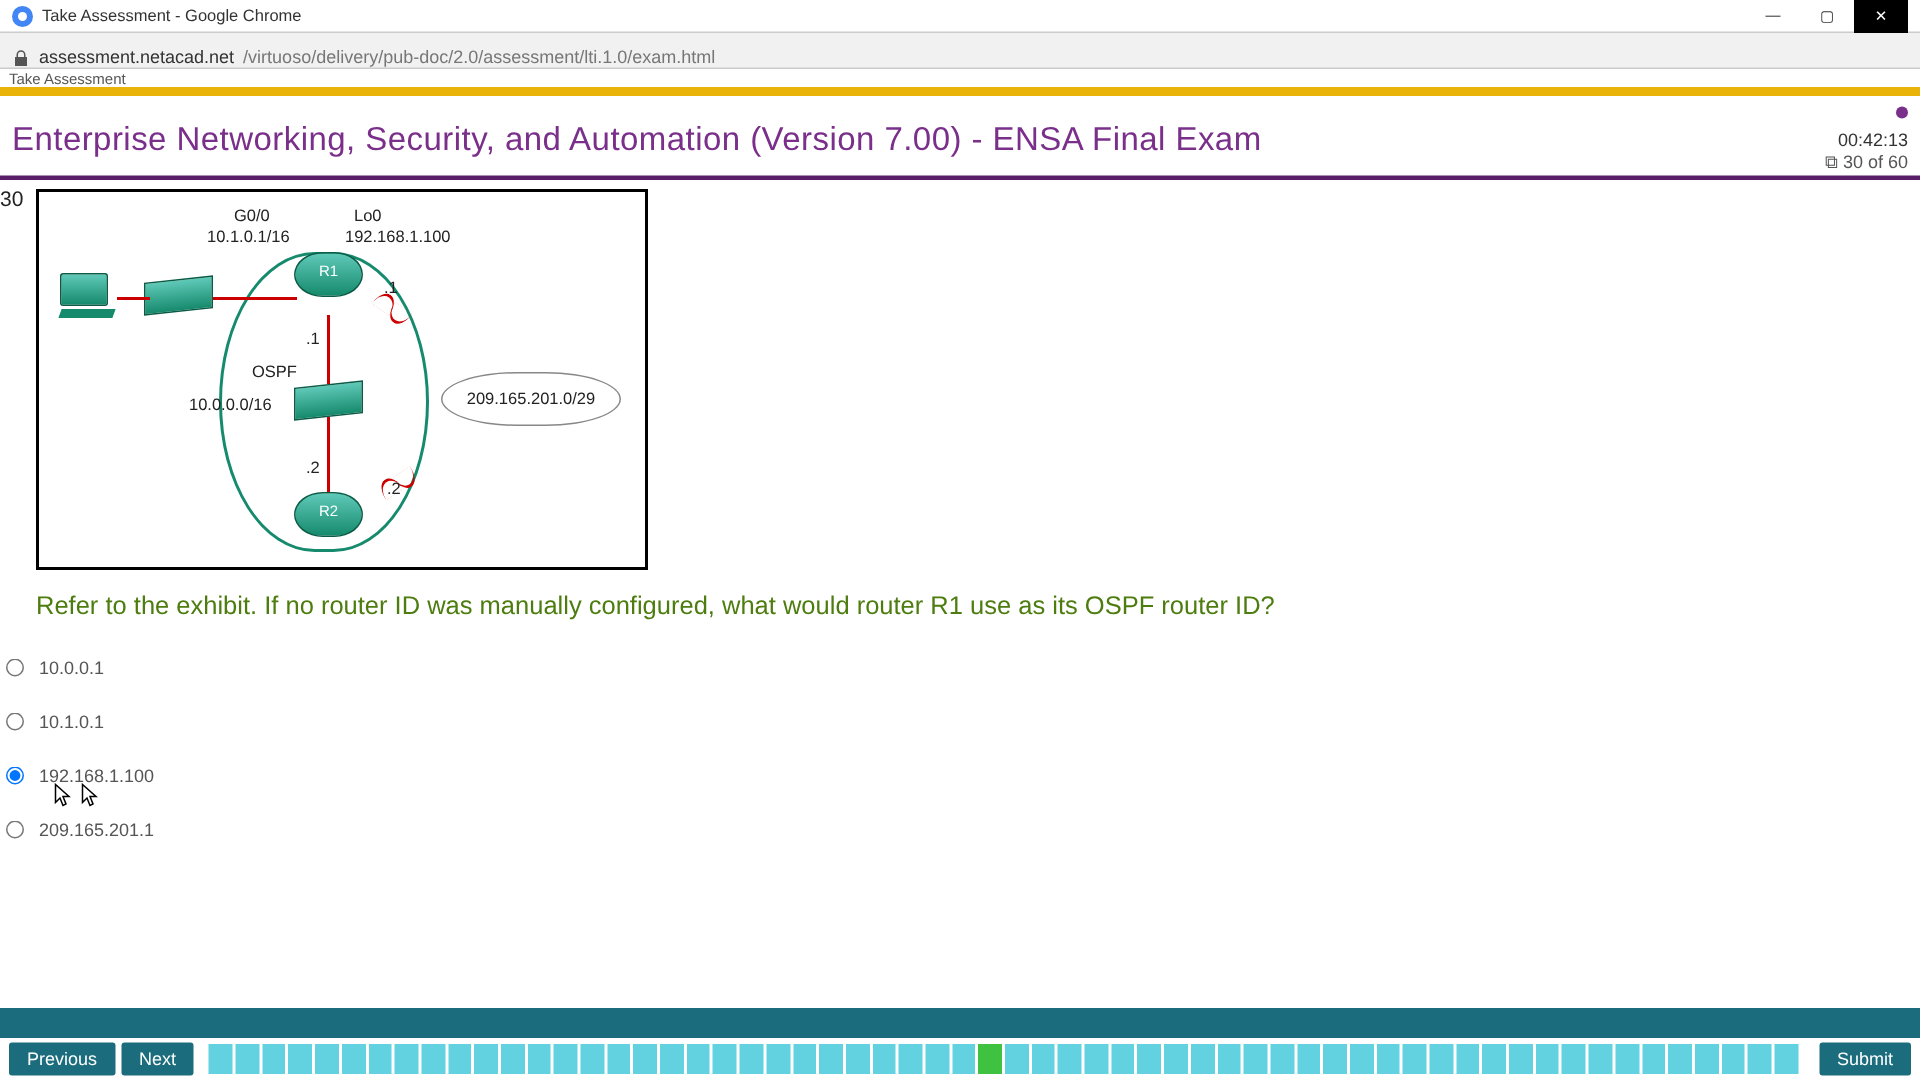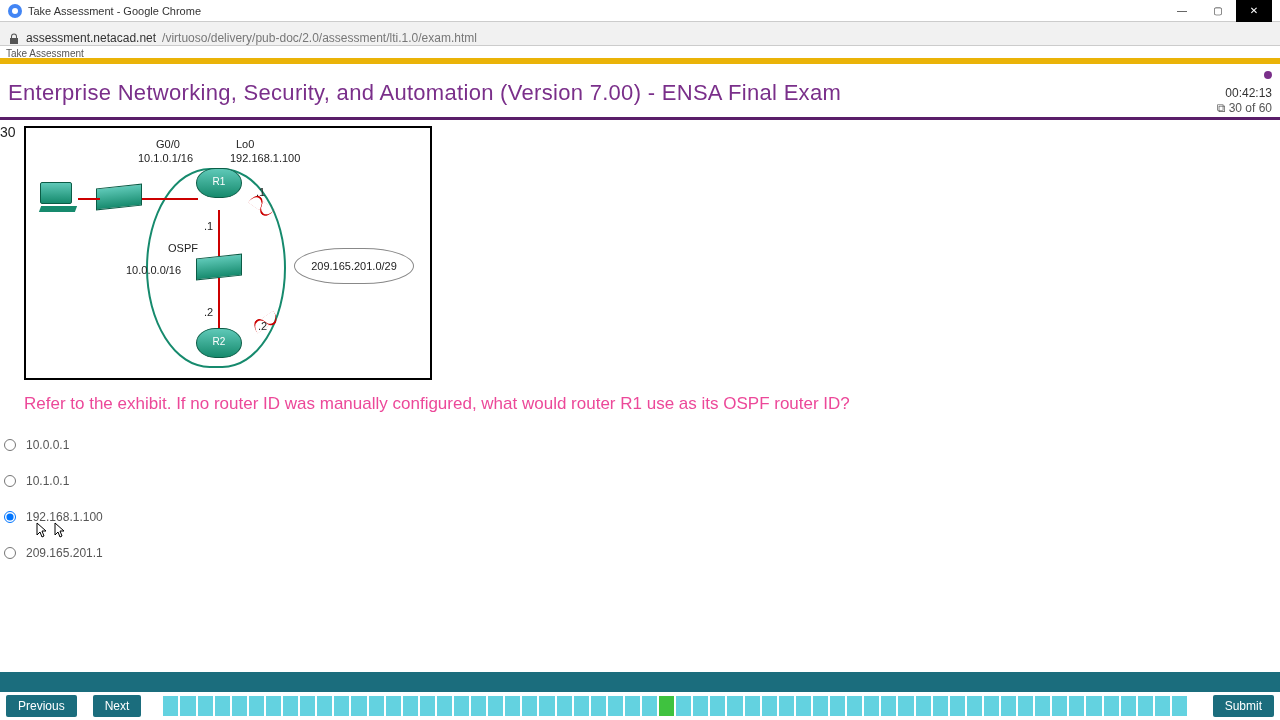--- a/index.html
+++ b/index.html
@@ -24,33 +24,33 @@
 .exam-timer .dot{width:8px;height:8px;background:#7a2f8a;border-radius:50%;display:inline-block;margin-bottom:2px;}
 .exam-timer .prog{color:#555;}
 
 .purple-divider { height:3px; background:#5a1e69; }
 
 .content { flex:1; padding:6px 4px 4px 0; overflow:hidden; position:relative; }
 .qnum { font-size:14px; color:#222; position:absolute; left:0; top:4px; }
 
 .exhibit { margin-left:24px; width:408px; height:254px; border:2px solid #000; position:relative; background:#fff; }
 
-.question-text { margin:14px 0 18px 24px; font-size:17px; color:#ec4899; }
+.question-text { margin:14px 0 18px 24px; font-size:17px; color:#4d7c0f; }
 
 .options { margin-left:4px;margin-top:24px; }
 .option { display:flex; align-items:center; gap:10px; margin:0 0 22px 0; font-size:12px; color:#555;}
 .option input { width:12px; height:12px; }
 
 .cursor1,.cursor2{position:absolute; width:14px;height:18px; pointer-events:none;}
 .cursor1{left:36px; top:402px;}
 .cursor2{left:54px; top:402px;}
 
 .footer-bar { height:20px; background:#1b6d7d; }
 
-.navfooter { height:28px; background:#fff; display:flex; align-items:center; padding:0 6px; gap:16px; }
+.navfooter { height:28px; background:#fff; display:flex; align-items:center; padding:0 6px; gap:4px; }
 .nav-btn { height:22px; padding:0 12px; background:#1b6d7d; color:#fff; border:none; font-size:12px; border-radius:2px; }
 .nav-btn.submit { margin-left:4px; }
 .prog-cells { flex:1; display:flex; gap:2px; margin:0 6px; }
 .prog-cell { flex:1; height:20px; background:#63d2e0; }
 .prog-cell.current { background:#3fc23f; }
 
 
 .router{position:absolute;width:46px;height:30px;background:linear-gradient(#5fc9b8,#168a6d);border-radius:50%/60%;border:1px solid #0b5c46;}
 .router .lbl{position:absolute;width:100%;text-align:center;top:7px;font-size:10px;color:#fff;}
 .swbox{position:absolute;width:46px;height:22px;background:linear-gradient(#5fc9b8,#168a6d);border:1px solid #0b5c46;transform:skewY(-6deg);}

